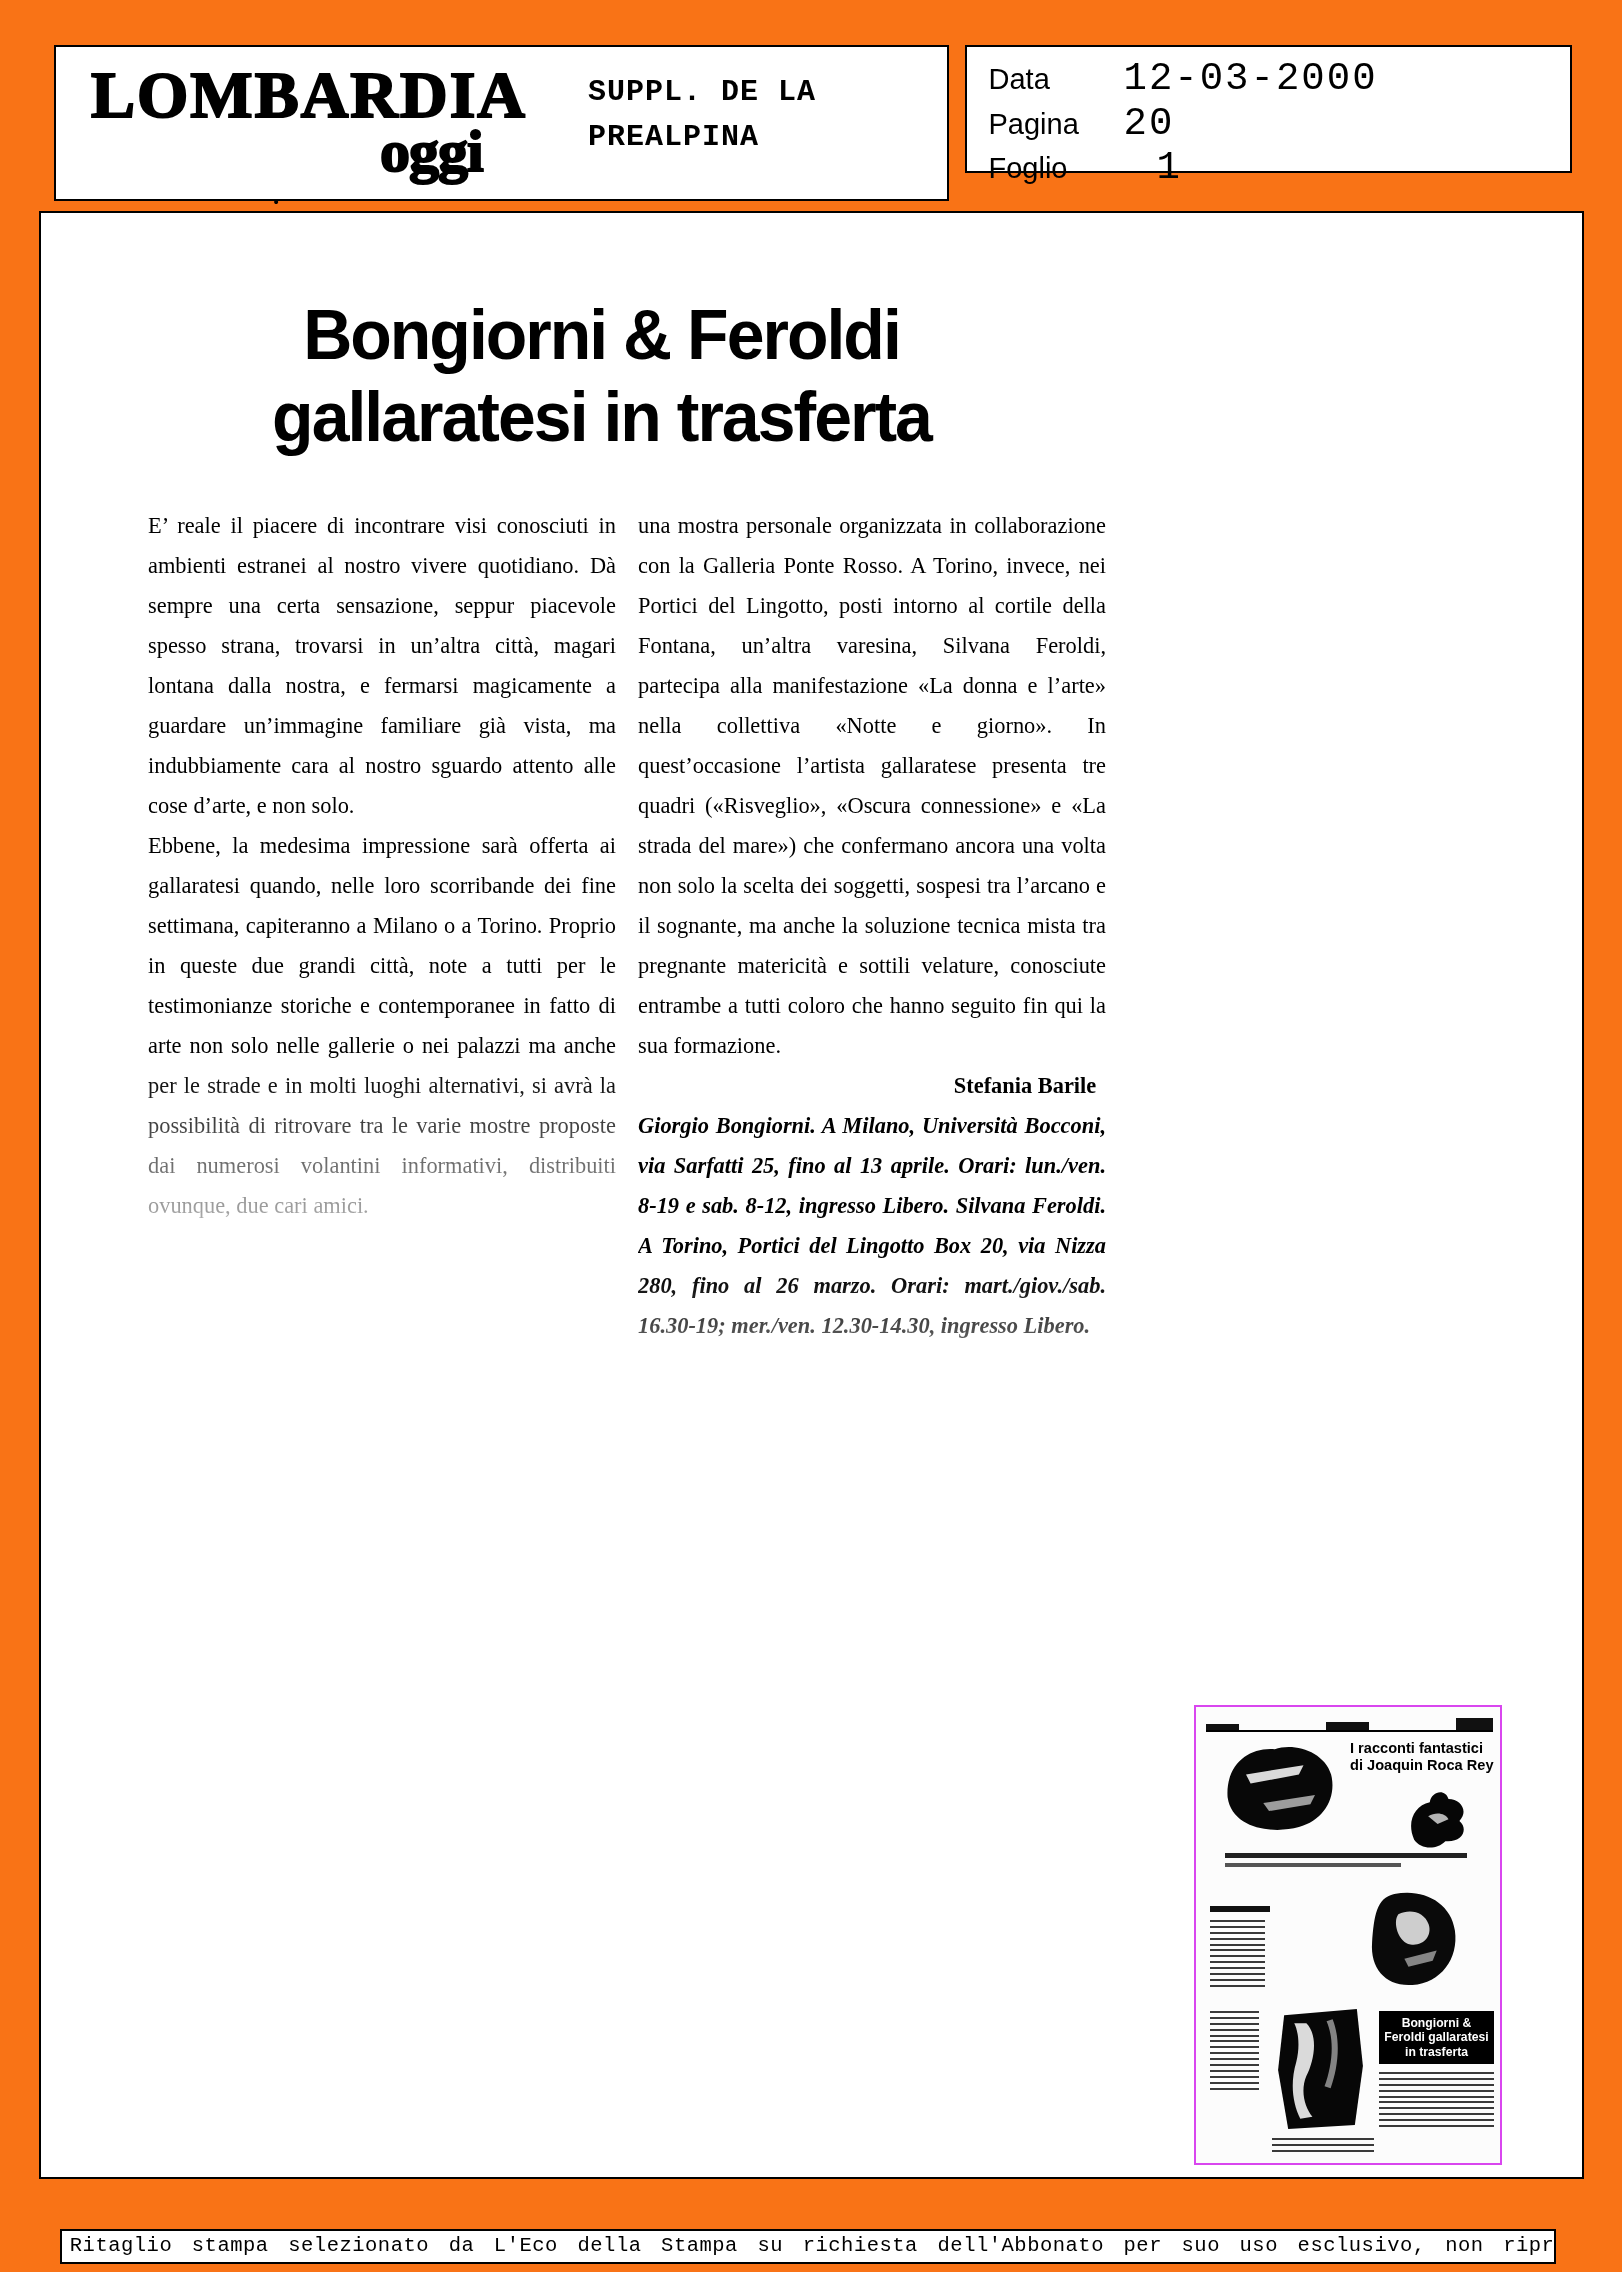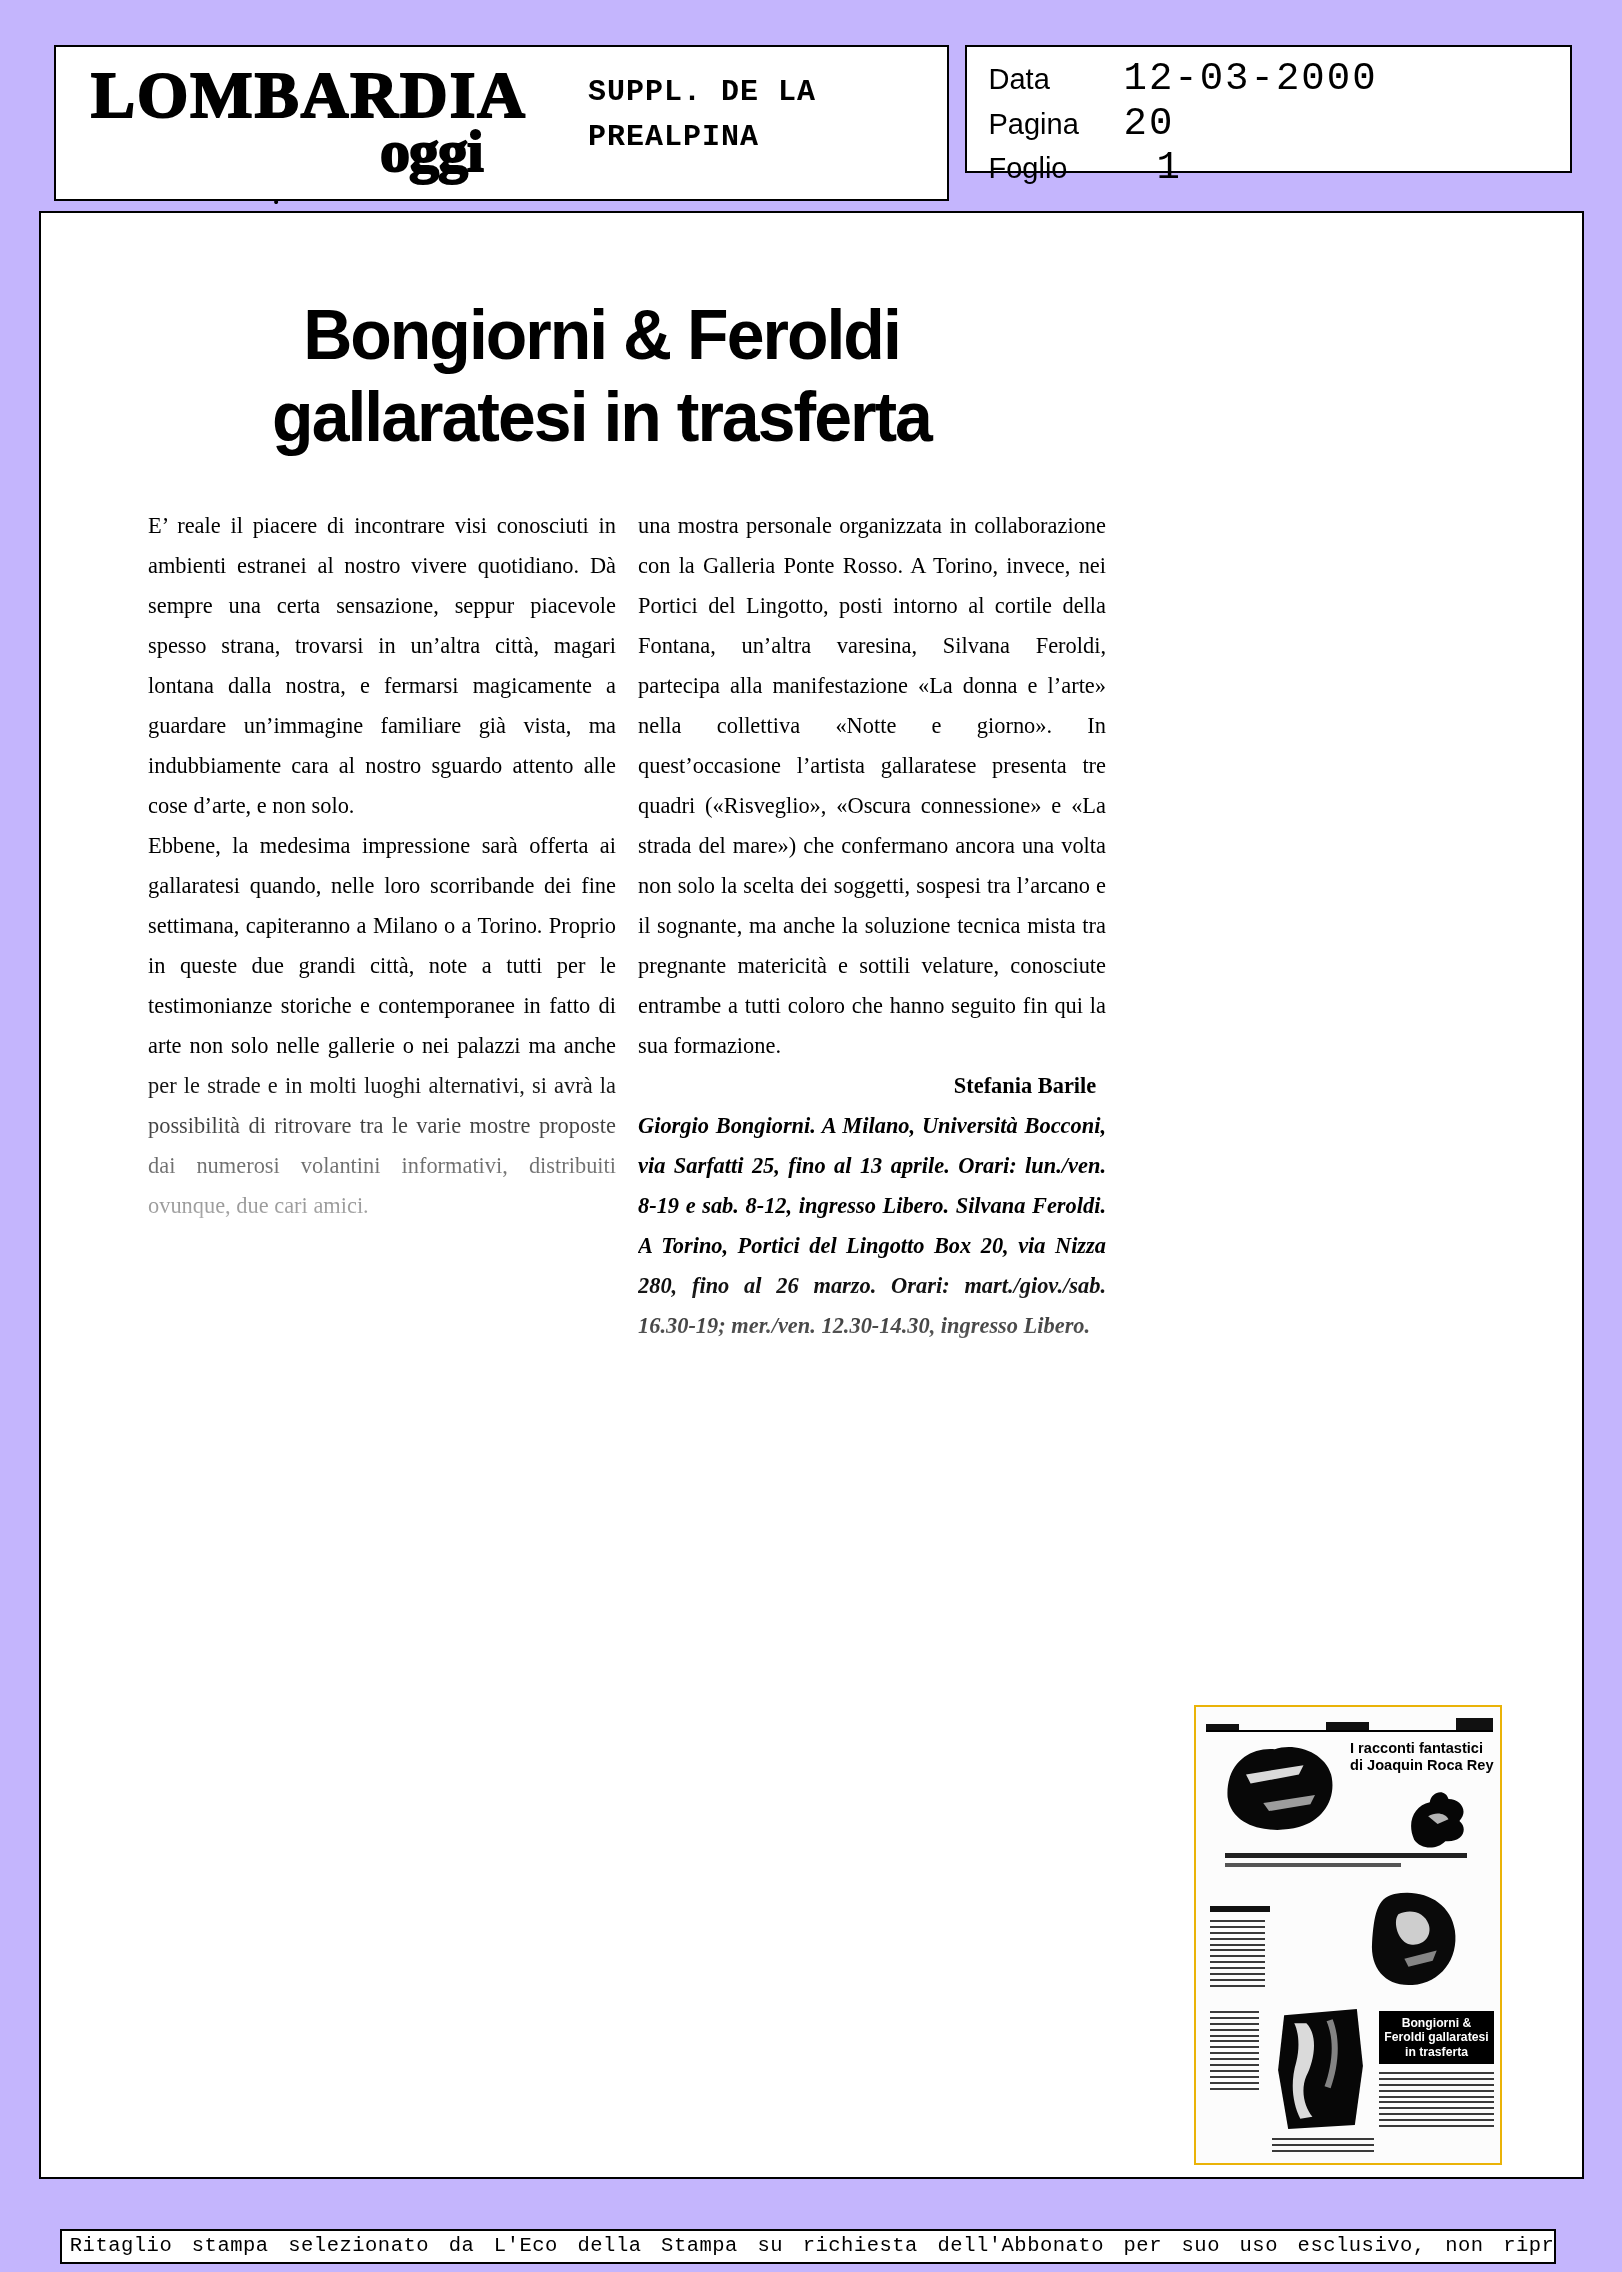--- a/index.html
+++ b/index.html
@@ -1,19 +1,19 @@
 <!DOCTYPE html>
 <html><head>
 <meta charset="utf-8">
 <style>
   * { margin:0; padding:0; box-sizing:border-box; }
   html,body { background:#e8e8e8; }
   .page {
     position:relative; width:1623px; height:2272px;
-    background:#c4b5fd; color:#000;
+    background:#f97316; color:#000;
     font-family:"Liberation Serif", serif;
     overflow:hidden; margin:0 auto;
   }
   .frame { position:absolute; border:2.9px solid #000; background:#fff; }
 
   
   .hdr-left  { left:54px;  top:45px; width:895px; height:156px; }
   .hdr-right { left:965px; top:45px; width:607px; height:128px; }
 
   .logo-main {
@@ -65,21 +65,21 @@
   .fadeout { filter:blur(0.4px); }
   .byline { font-weight:bold; text-align:right; padding-right:9.8px; }
   .venue-info { font-weight:bold; font-style:italic;
     -webkit-mask-image:linear-gradient(to bottom,#000 70%,rgba(0,0,0,.6) 100%);
             mask-image:linear-gradient(to bottom,#000 70%,rgba(0,0,0,.6) 100%);
   }
 
   
   .thumb {
     position:absolute; left:1153px; top:1492px; width:308px; height:460px;
-    border:2px solid #eab308; background:#fcfcfc;
+    border:2px solid #d946ef; background:#fcfcfc;
   }
   .mini-top {
     position:absolute; left:9.8px; top:7.8px; width:287px; height:17.6px;
     border-bottom:2.9px solid #000;
     display:flex; justify-content:space-between; align-items:flex-end;
   }
   .mini-top .chip { background:#111; }
   .chip-a { width:33px; height:6.8px; }
   .chip-b { width:43px; height:8.8px; }
   .chip-c { width:37px; height:12.7px; }

